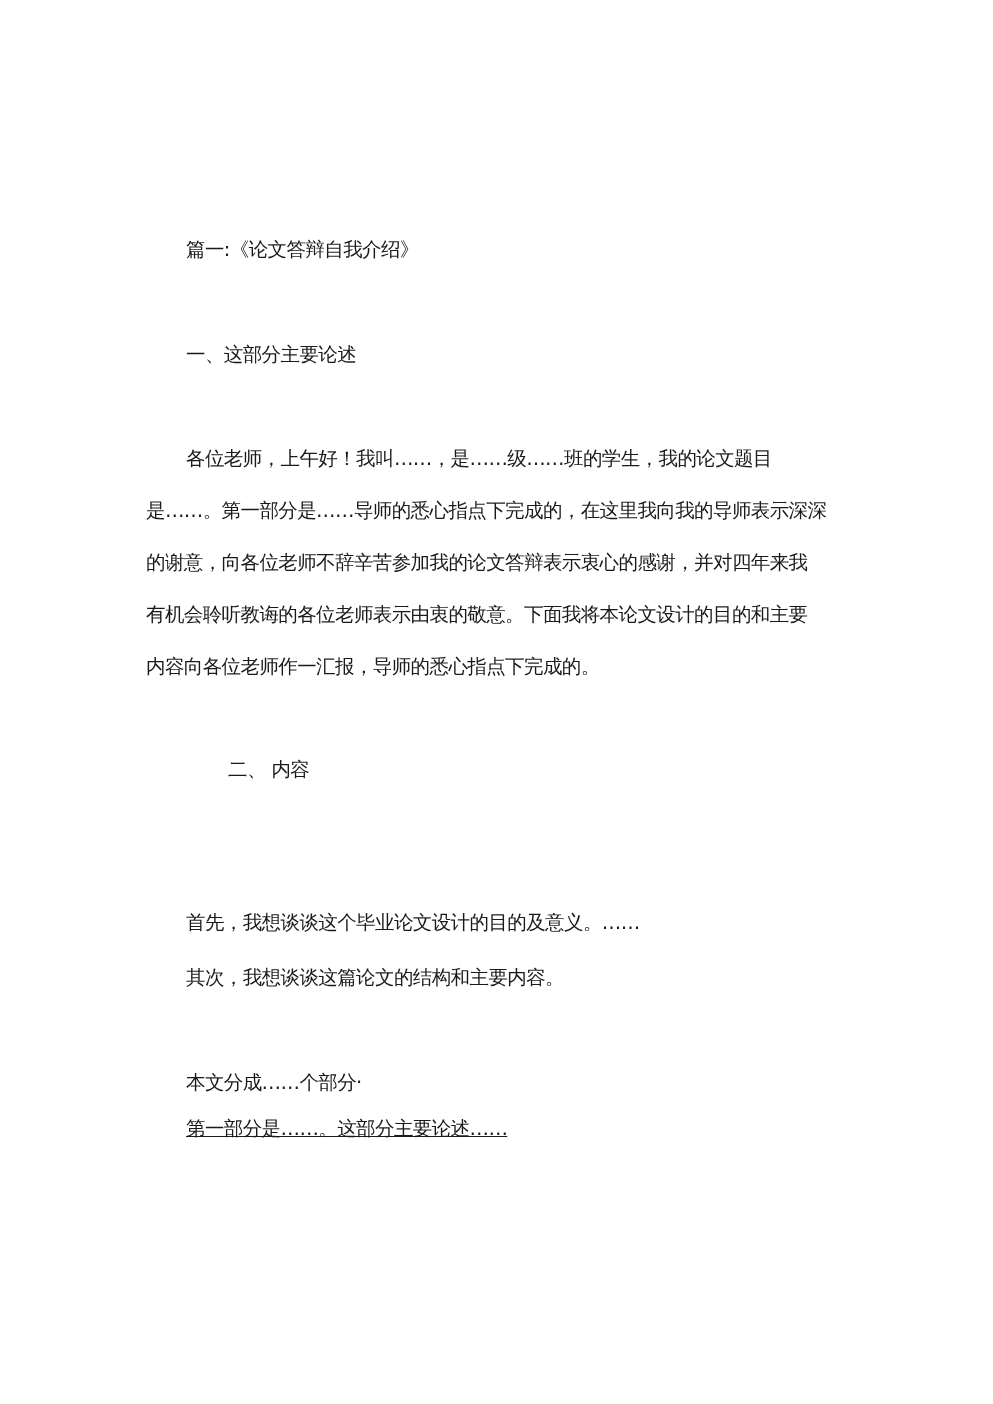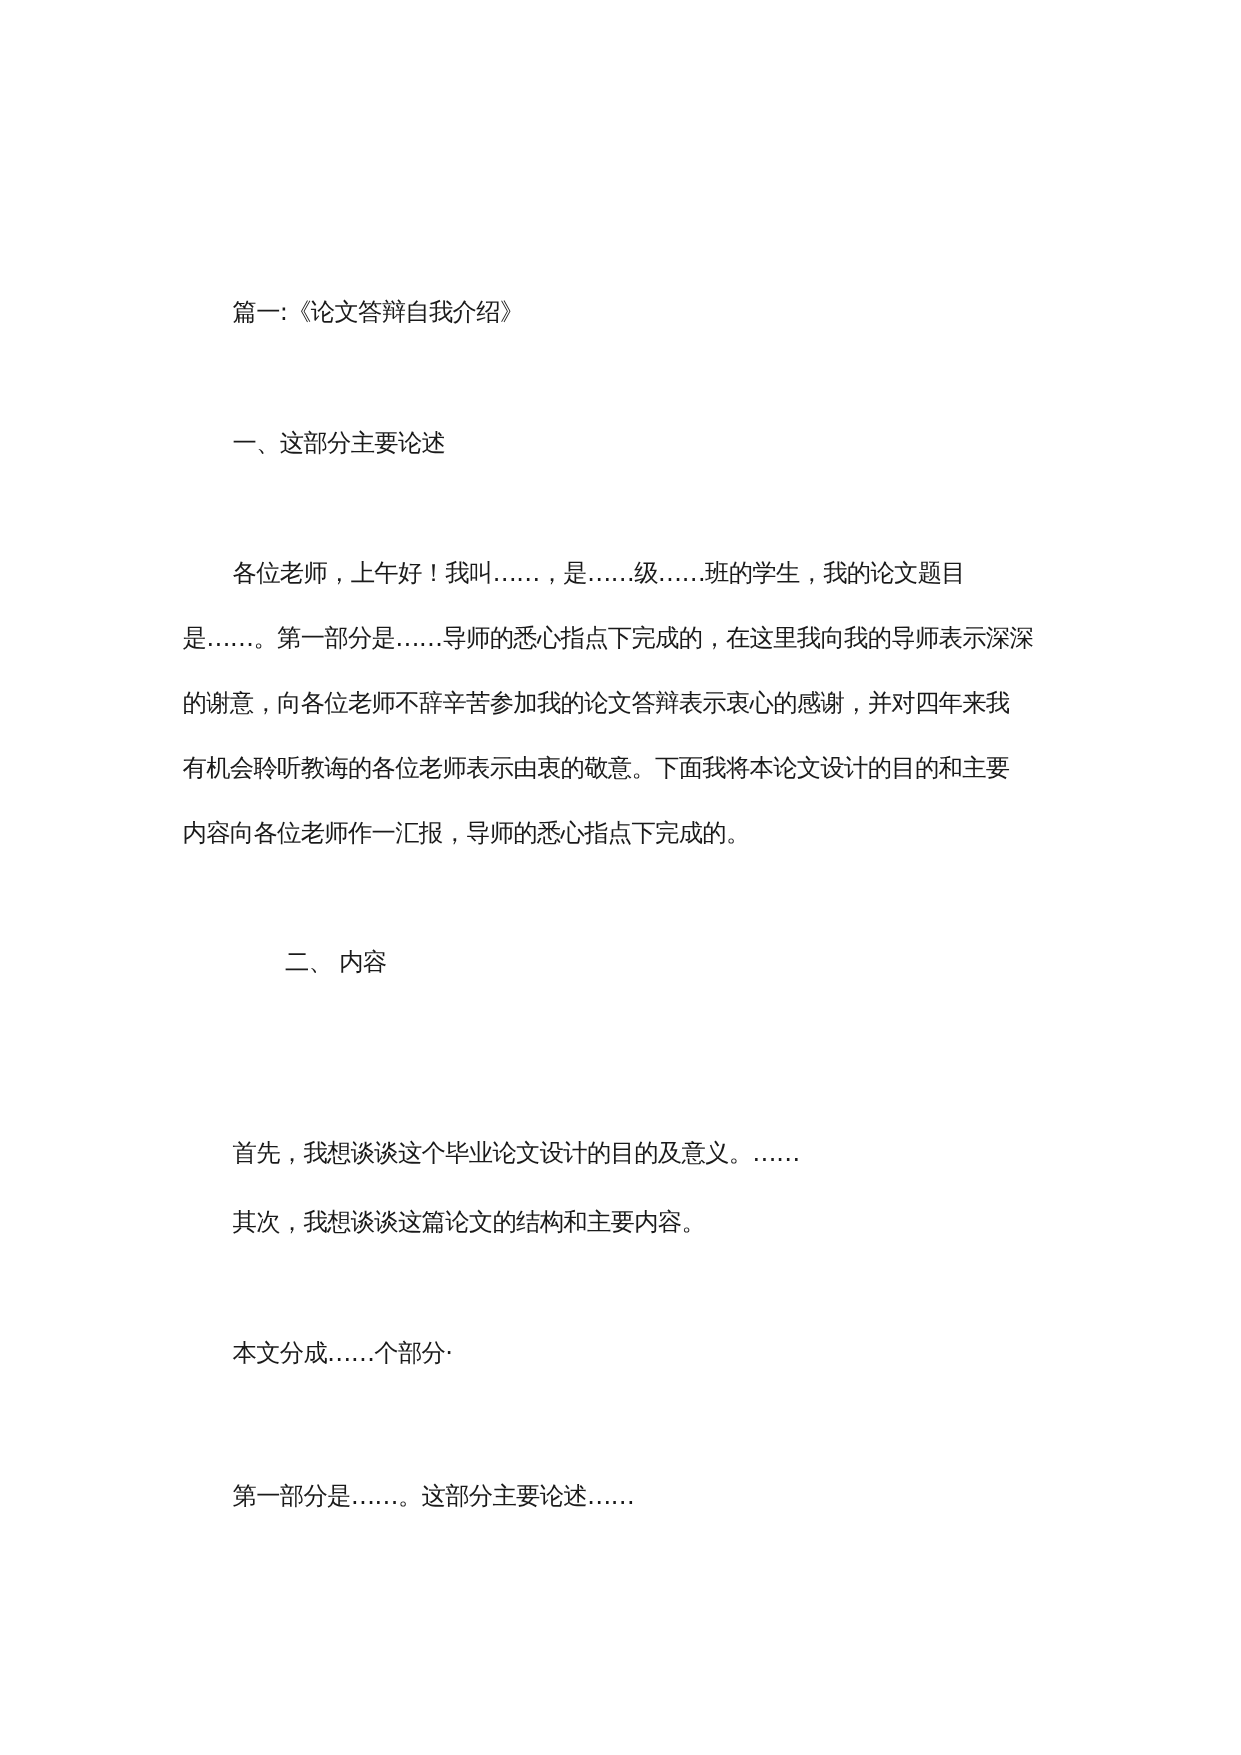--- a/index.html
+++ b/index.html
@@ -43,14 +43,14 @@
   <div class="line flush" style="top:498px;">是……。第一部分是……导师的悉心指点下完成的，在这里我向我的导师表示深深</div>
   <div class="line flush" style="top:602px;">有机会聆听教诲的各位老师表示由衷的敬意。下面我将本论文设计的目的和主要</div>
   <div class="line flush" style="top:550px;">的谢意，向各位老师不辞辛苦参加我的论文答辩表示衷心的感谢，并对四年来我</div>
   <div class="line flush" style="top:654px;">内容向各位老师作一汇报，导师的悉心指点下完成的。</div>
 
   <div class="line indent" style="top:757px;margin-left:42px;">二、   内容</div>
 
   <div class="line indent" style="top:862px;margin-top:48px;">首先，我想谈谈这个毕业论文设计的目的及意义。……</div>
   <div class="line indent" style="top:966px;font-family:Liberation Mono, monospace;">其次，我想谈谈这篇论文的结构和主要内容。</div>
   <div class="line indent" style="top:1070px;">本文分成……个部分·</div>
-  <div class="line indent" style="top:1184px;">第一部分是……。这部分主要论述……</div>
+  <div class="line indent" style="top:1116px;text-decoration:underline;">第一部分是……。这部分主要论述……</div>
 </div>
 
 </body></html>

